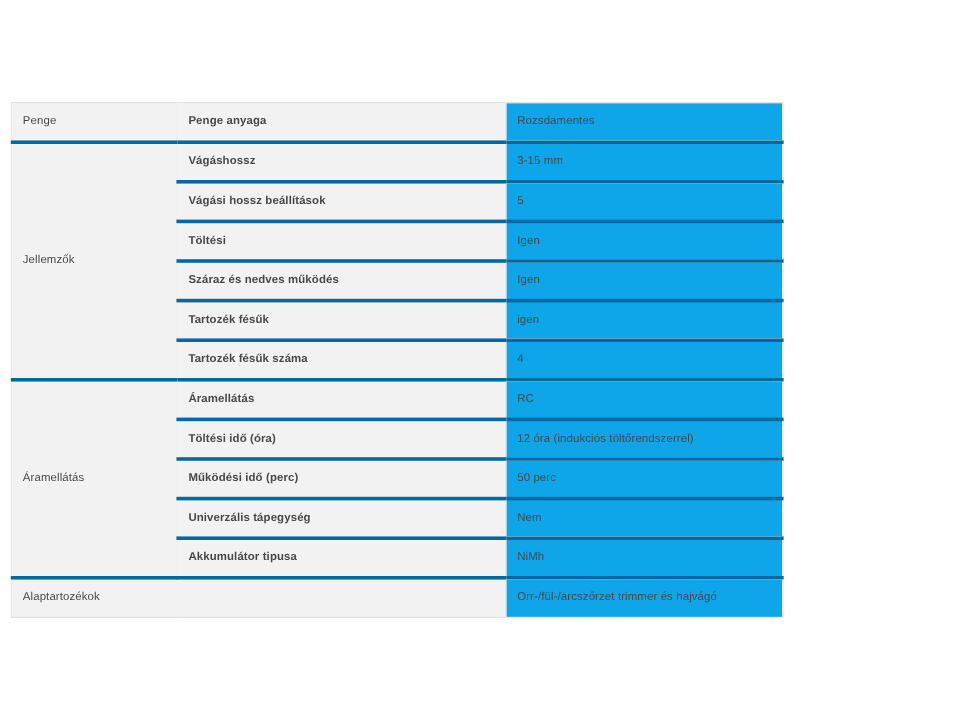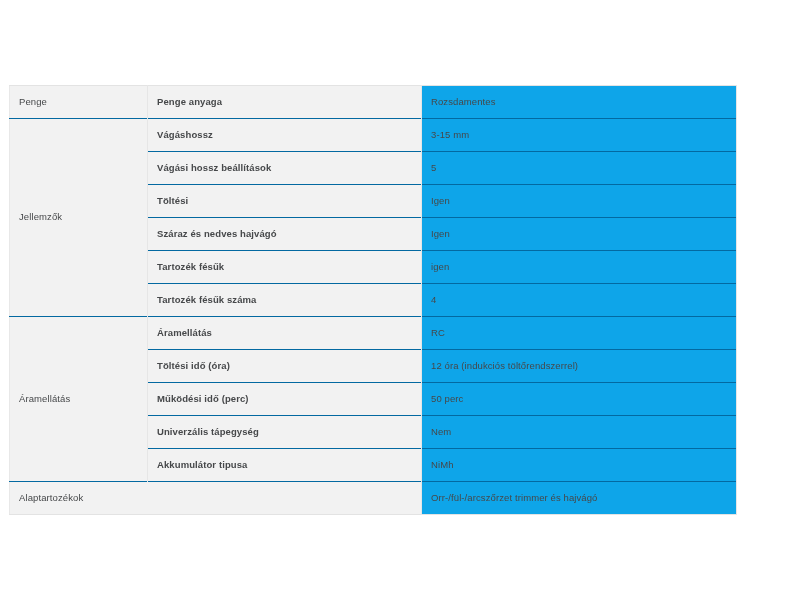--- a/index.html
+++ b/index.html
@@ -9,42 +9,42 @@
     height: 600px;
     background: #ffffff;
     font-family: "Liberation Sans", sans-serif;
     -webkit-font-smoothing: antialiased;
   }
 
   #spec-wrap {
     position: absolute;
     left: 9px;
     top: 85px;
-    width: 728px;
+    width: 644px;
   }
 
   table.spec-table {
     width: 100%;
     border-collapse: collapse;
     table-layout: fixed;
     font-size: 9.5px;
     color: #46484a;
     background: #ffffff;
     border-top: 1px solid #e3e3e3;
     border-left: 1px solid #e8e8e8;
     border-right: 1px solid #e8e8e8;
     border-bottom: 1px solid #e3e3e3;
   }
 
   table.spec-table tr {
     height: 33px;
   }
 
   table.spec-table td {
-    border-top: 1px solid #0369a1;
+    border-top: 3px solid #0369a1;
     border-right: 1px solid #e6e6e6;
     padding: 0 0 0 9px;
     vertical-align: middle;
     line-height: 1.3;
     letter-spacing: 0.1px;
     white-space: nowrap;
     overflow: hidden;
     text-overflow: ellipsis;
   }
 
@@ -99,21 +99,21 @@
         </tr>
         <tr>
           <td class="label-cell">Vágási hossz beállítások</td>
           <td class="value-cell">5</td>
         </tr>
         <tr>
           <td class="label-cell">Töltési</td>
           <td class="value-cell">Igen</td>
         </tr>
         <tr>
-          <td class="label-cell">Száraz és nedves hajvágó</td>
+          <td class="label-cell">Száraz és nedves működés</td>
           <td class="value-cell">Igen</td>
         </tr>
         <tr>
           <td class="label-cell">Tartozék fésűk</td>
           <td class="value-cell">igen</td>
         </tr>
         <tr>
           <td class="label-cell">Tartozék fésűk száma</td>
           <td class="value-cell">4</td>
         </tr>

